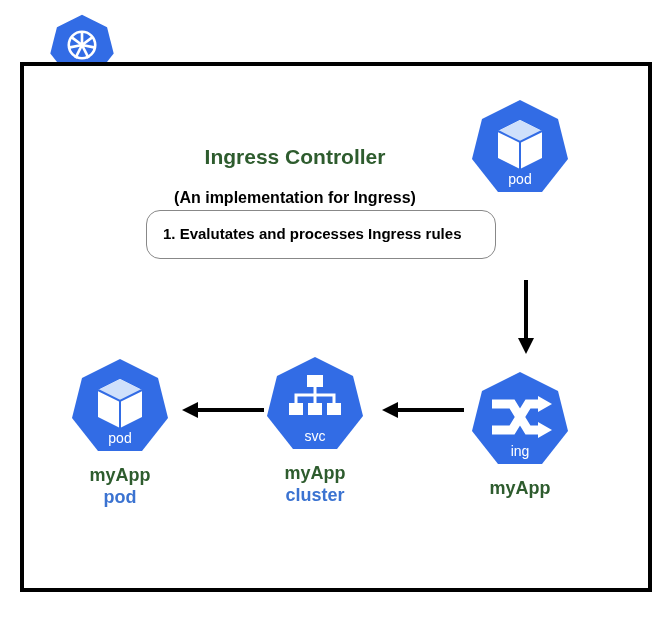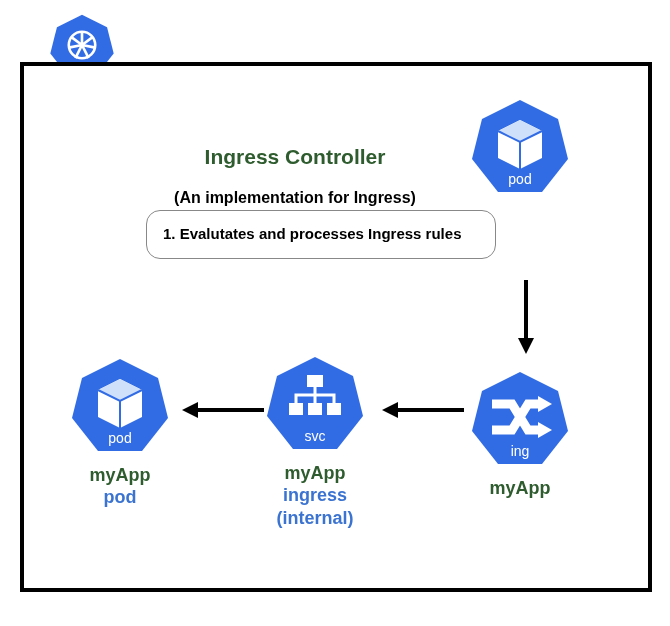--- a/index.html
+++ b/index.html
@@ -114,22 +114,21 @@
 </div>
 
 <div class="node node-svc">
   <svg width="100" height="100" viewBox="0 0 100 100">
     <use href="#hept" fill="#326ce5"></use>
     <use href="#hier"></use>
     <text class="hept-icon-text" x="50" y="88">svc</text>
   </svg>
   <div class="label-stack">
     <div class="label-green">myApp</div>
-    <div class="label-blue">ingress</div>
-    <div class="label-blue">(internal)</div>
+    <div class="label-blue">cluster</div>
   </div>
 </div>
 
 <div class="node node-ing">
   <svg width="100" height="100" viewBox="0 0 100 100">
     <use href="#hept" fill="#326ce5"></use>
     <use href="#shuffle"></use>
     <text class="hept-icon-text" x="50" y="88">ing</text>
   </svg>
   <div class="label-stack">

